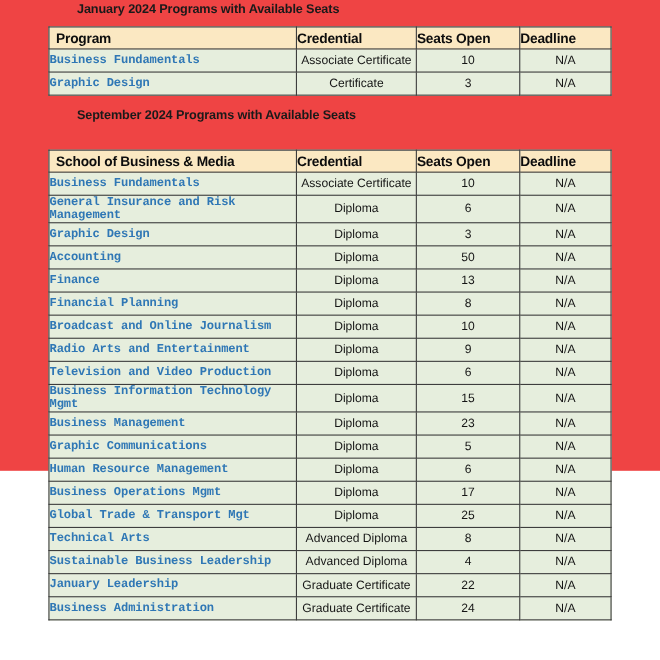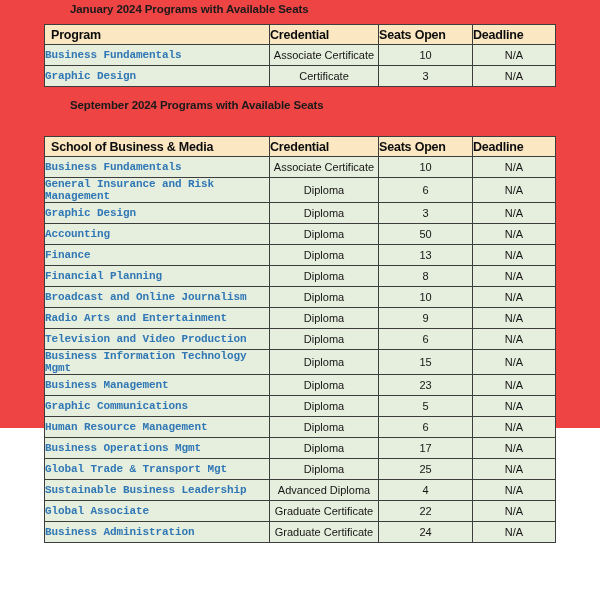--- a/index.html
+++ b/index.html
@@ -242,27 +242,33 @@
             <td class="seats">17</td>
             <td class="deadline">N/A</td>
           </tr>
           <tr>
             <td class="program">Global Trade &amp; Transport Mgt</td>
             <td class="cred">Diploma</td>
             <td class="seats">25</td>
             <td class="deadline">N/A</td>
           </tr>
           <tr>
+            <td class="program">Technical Arts</td>
+            <td class="cred">Advanced Diploma</td>
+            <td class="seats">8</td>
+            <td class="deadline">N/A</td>
+          </tr>
+          <tr>
             <td class="program">Sustainable Business Leadership</td>
             <td class="cred">Advanced Diploma</td>
             <td class="seats">4</td>
             <td class="deadline">N/A</td>
           </tr>
           <tr>
-            <td class="program">Global Associate</td>
+            <td class="program">January Leadership</td>
             <td class="cred">Graduate Certificate</td>
             <td class="seats">22</td>
             <td class="deadline">N/A</td>
           </tr>
           <tr>
             <td class="program">Business Administration</td>
             <td class="cred">Graduate Certificate</td>
             <td class="seats">24</td>
             <td class="deadline">N/A</td>
           </tr>

